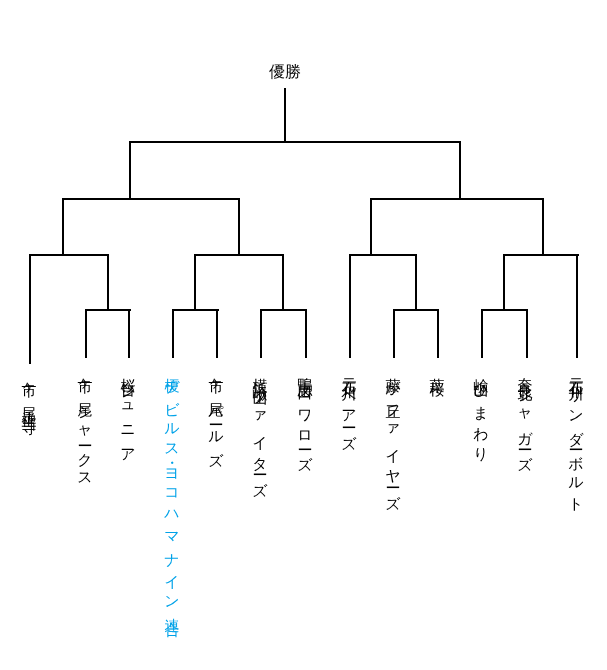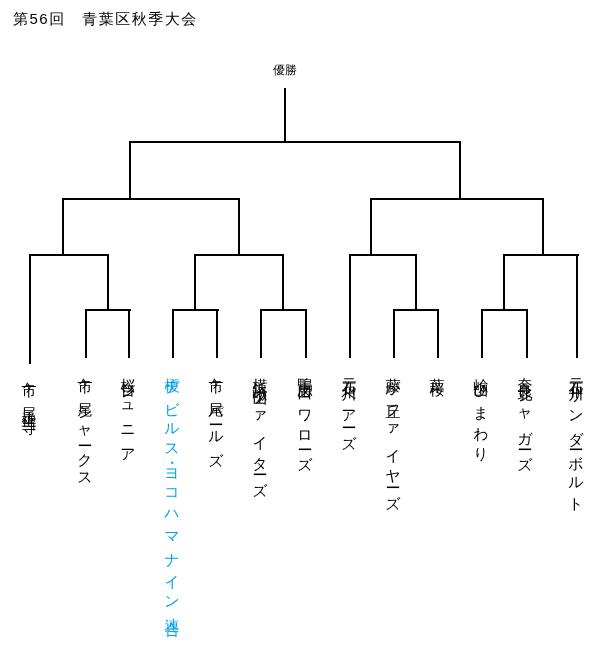--- a/index.html
+++ b/index.html
@@ -10,38 +10,37 @@
     font-family:"Liberation Sans","DejaVu Sans",sans-serif;
     color:#000000;
     overflow:hidden;
   }
   .title{
     position:absolute;left:13px;top:10px;
     font-size:15px;letter-spacing:1.5px;white-space:nowrap;
   }
   .champion{
     position:absolute;left:264px;top:62px;width:42px;
-    font-size:12px;text-align:center;white-space:nowrap;
+    font-size:16px;text-align:center;white-space:nowrap;
   }
   .line{position:absolute;background:#000000;}
   .h{height:2px;}
   .v{width:2px;}
   .team{
     position:absolute;top:366px;
     writing-mode:vertical-rl;text-orientation:mixed;
     font-size:15px;line-height:1;letter-spacing:4px;
     white-space:nowrap;color:#000000;
   }
 </style>
 </head>
 <body>
 
 <div id="stage">
 
-  <div class="title">第56回　青葉区秋季大会</div>
   <div class="champion">優勝</div>
 
   <div class="line v" style="left:284px;top:88px;height:54px;"></div>
   <div class="line h" style="left:129px;top:141px;width:332px;"></div>
   <div class="line v" style="left:129px;top:141px;height:59px;"></div>
   <div class="line v" style="left:459px;top:141px;height:59px;"></div>
 
   <div class="line h" style="left:62px;top:198px;width:178px;"></div>
   <div class="line h" style="left:370px;top:198px;width:174px;"></div>
   <div class="line v" style="left:62px;top:198px;height:58px;"></div>

